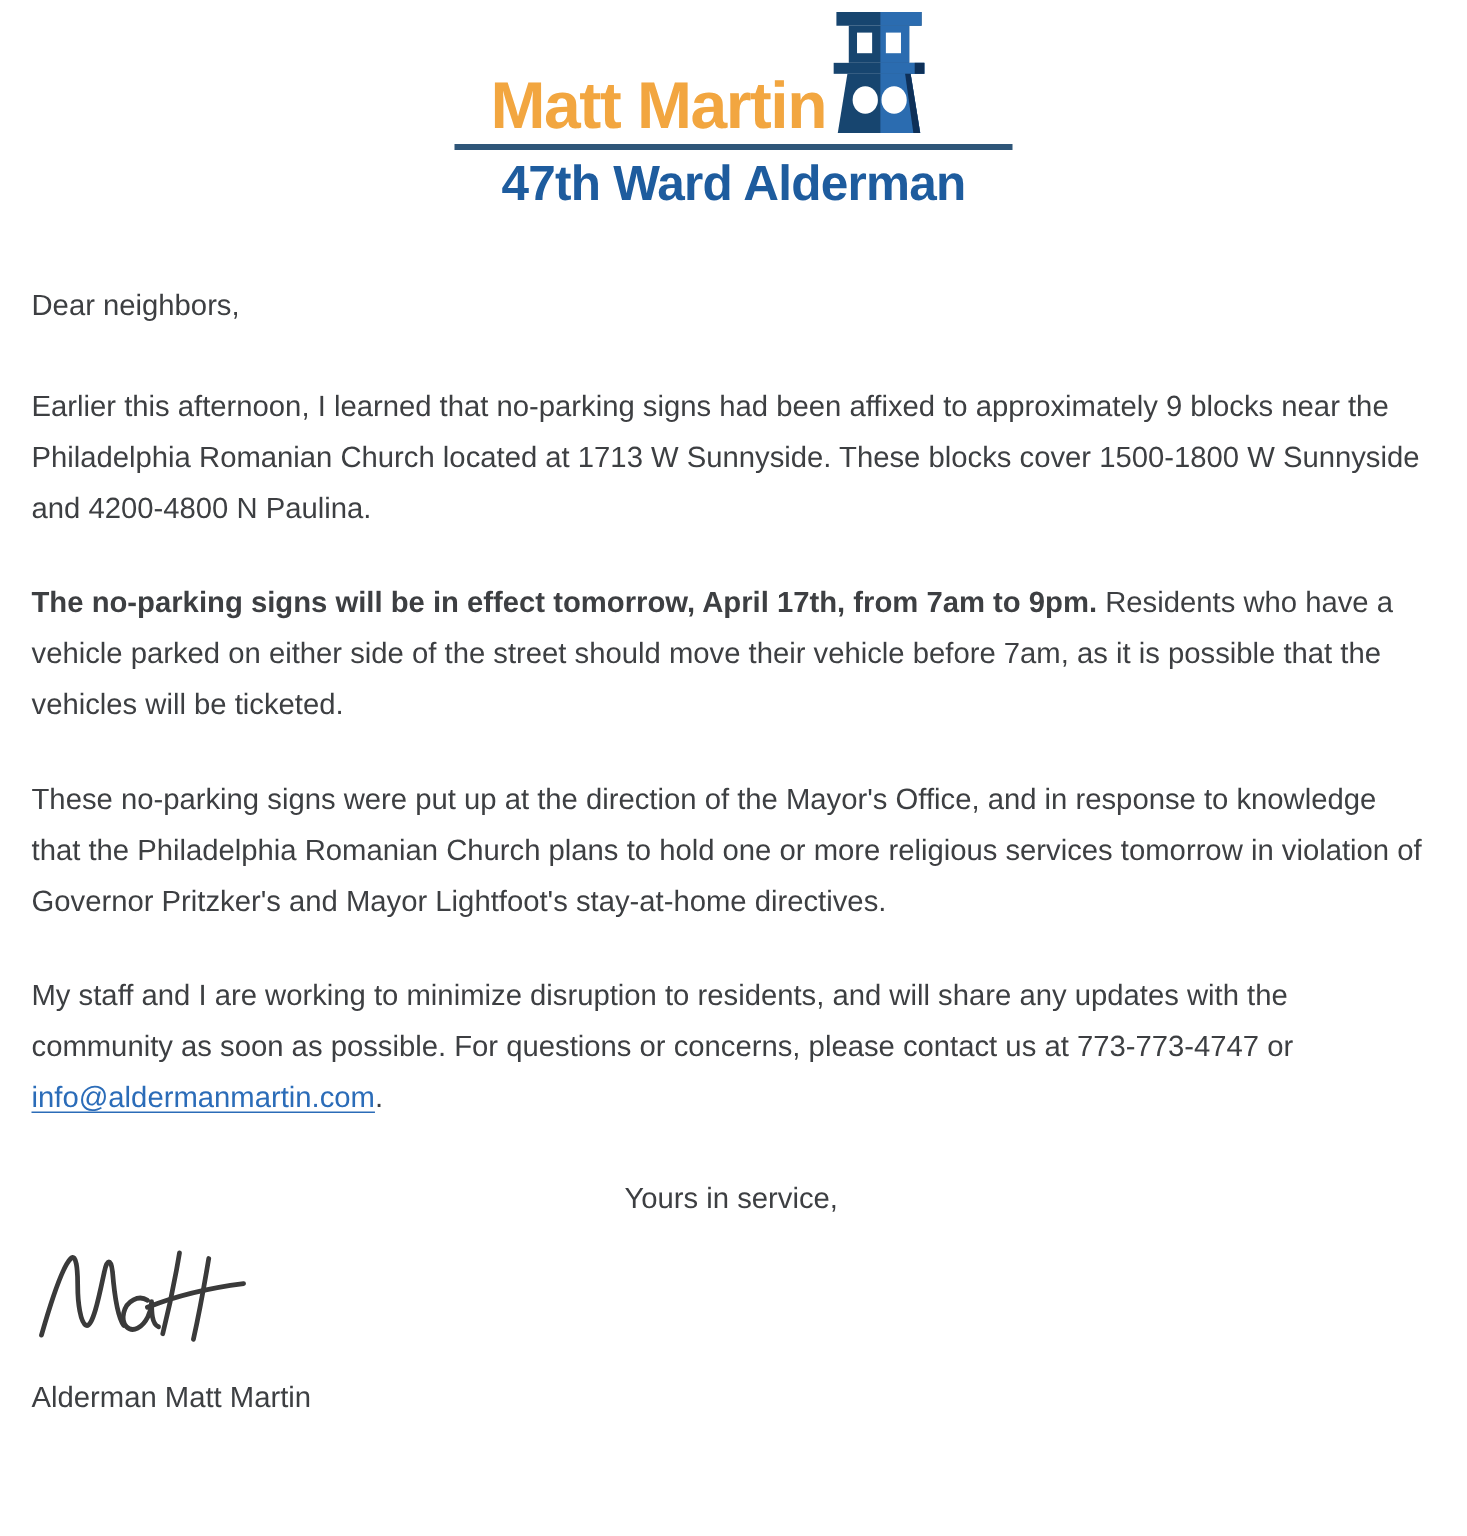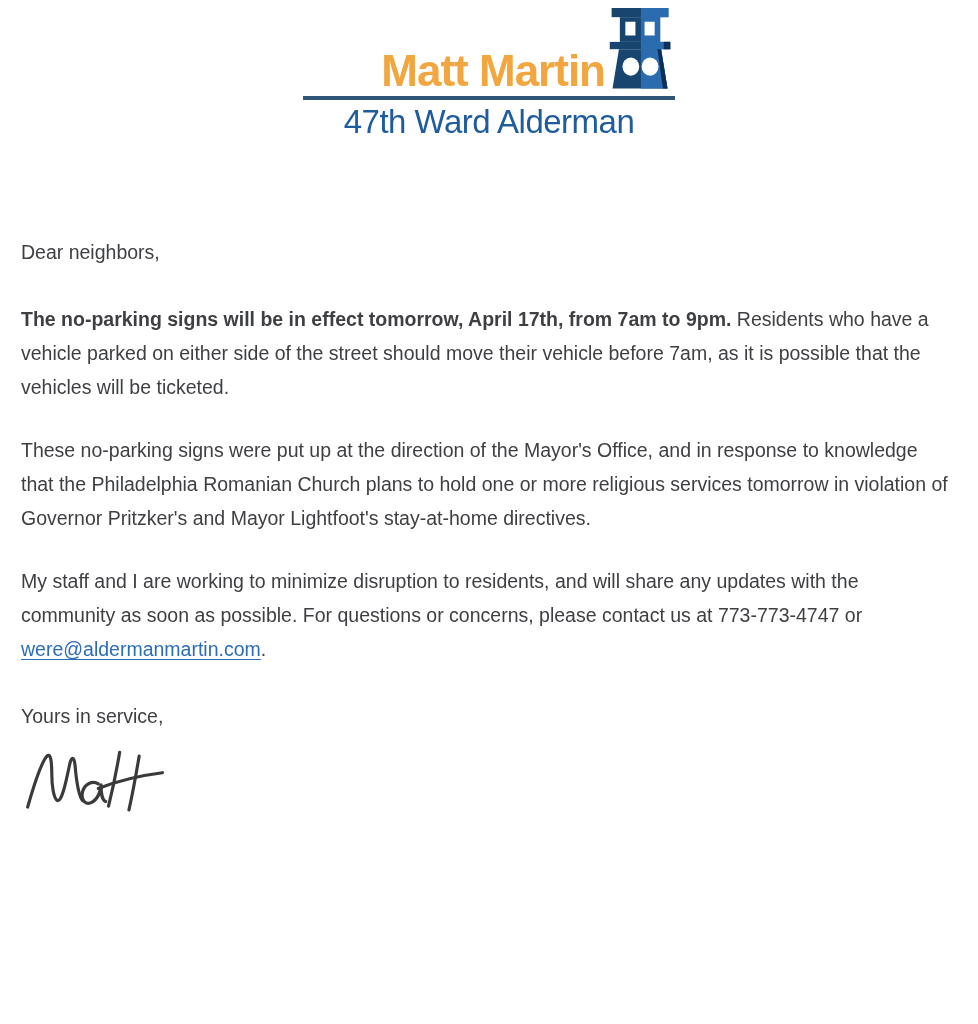--- a/index.html
+++ b/index.html
@@ -29,61 +29,62 @@
     overflow:hidden;
   }
   
   .logo{
     width:372px;
     margin:0 auto;
   }
   .logo-row{
     display:flex;
     align-items:flex-end;
-    justify-content:flex-end;
+    justify-content:flex-start;
+    margin-left:24px;
   }
   .logo-name{
     font-size:44px;
     font-weight:700;
     letter-spacing:-1px;
     color:var(--logo-orange);
     line-height:1;
     padding-bottom:2px;
     white-space:nowrap;
   }
   .tower-svg{display:block;flex:0 0 auto;}
   .logo-rule{
     height:4px;
     background:var(--rule-blue);
     margin-top:1px;
   }
   .logo-title{
     font-size:33px;
-    font-weight:400;
+    font-weight:700;
     letter-spacing:-0.5px;
     color:var(--logo-blue);
     text-align:center;
     margin-top:3px;
     white-space:nowrap;
   }
   
   .letter{
     padding:46px 24px 0 21px;
     font-size:19.5px;
     line-height:34px;
   }
-  .salutation{margin-bottom:33px;margin-top:48px;}
+  .salutation{margin-bottom:33px;}
   .para{margin-bottom:29px;}
   .para strong{font-weight:700;}
   .para a{
     color:var(--link-blue);
     text-decoration:underline;
     text-underline-offset:3px;
   }
-  .closing{margin-top:33px;margin-bottom:12px;}
+  .closing{margin-top:33px;margin-bottom:12px;text-align:center;}
   .signature-wrap{margin:8px 0 4px 2px;}
   .signature-svg path{
     stroke:var(--signature-ink);
     stroke-width:3.4;
     fill:none;
     stroke-linecap:round;
     stroke-linejoin:round;
   }
   .sender{line-height:31px;}
   .t-dark{fill:var(--tower-dark);}
@@ -128,32 +129,34 @@
     <div class="logo-rule"></div>
 
     <div class="logo-title">47th Ward Alderman</div>
   </header>
 
   <main class="letter">
 
     <p class="salutation">Dear neighbors,</p>
 
     <div>
+        <p class="para"><span>Earlier this afternoon, I learned that no-parking signs had been affixed to approximately 9 blocks near the Philadelphia Romanian Church located at 1713 W Sunnyside. These blocks cover 1500-1800 W Sunnyside and 4200-4800 N Paulina.</span></p>
         <p class="para"><strong>The no-parking signs will be in effect tomorrow, April 17th, from 7am to 9pm.</strong><span> Residents who have a vehicle parked on either side of the street should move their vehicle before 7am, as it is possible that the vehicles will be ticketed.</span></p>
         <p class="para"><span>These no-parking signs were put up at the direction of the Mayor's Office, and in response to knowledge that the Philadelphia Romanian Church plans to hold one or more religious services tomorrow in violation of Governor Pritzker's and Mayor Lightfoot's stay-at-home directives.</span></p>
-        <p class="para"><span>My staff and I are working to minimize disruption to residents, and will share any updates with the community as soon as possible. For questions or concerns, please contact us at 773-773-4747 or </span><a href="#">were@aldermanmartin.com</a><span>.</span></p>
+        <p class="para"><span>My staff and I are working to minimize disruption to residents, and will share any updates with the community as soon as possible. For questions or concerns, please contact us at 773-773-4747 or </span><a href="#">info@aldermanmartin.com</a><span>.</span></p>
       </div>
 
     <p class="closing">Yours in service,</p>
 
     <div class="signature-wrap">
       <svg class="signature-svg" width="158" height="74" viewBox="0 0 170 78" aria-hidden="true">
         <path d="M5,66 C13,38 21,16 26,11 C30,7 31,19 31,31 C31,43 33,57 37,59 C42,61 47,35 50,21 C52,11 55,11 56,21 C57,33 59,52 64,59"></path>
         <path d="M81,41 C75,37 66,41 64,50 C62,59 68,64 74,61 C80,58 84,49 84,42 C84,49 84,58 89,60"></path>
         <path d="M104,7 C101,25 96,49 92,65"></path>
         <path d="M125,11 C122,29 118,51 114,69"></path>
         <path d="M81,46 C101,38 126,32 150,29"></path>
       </svg>
     </div>
 
+    <p class="sender">Alderman Matt Martin</p>
 
   </main>
 </div>
 
 </body></html>

